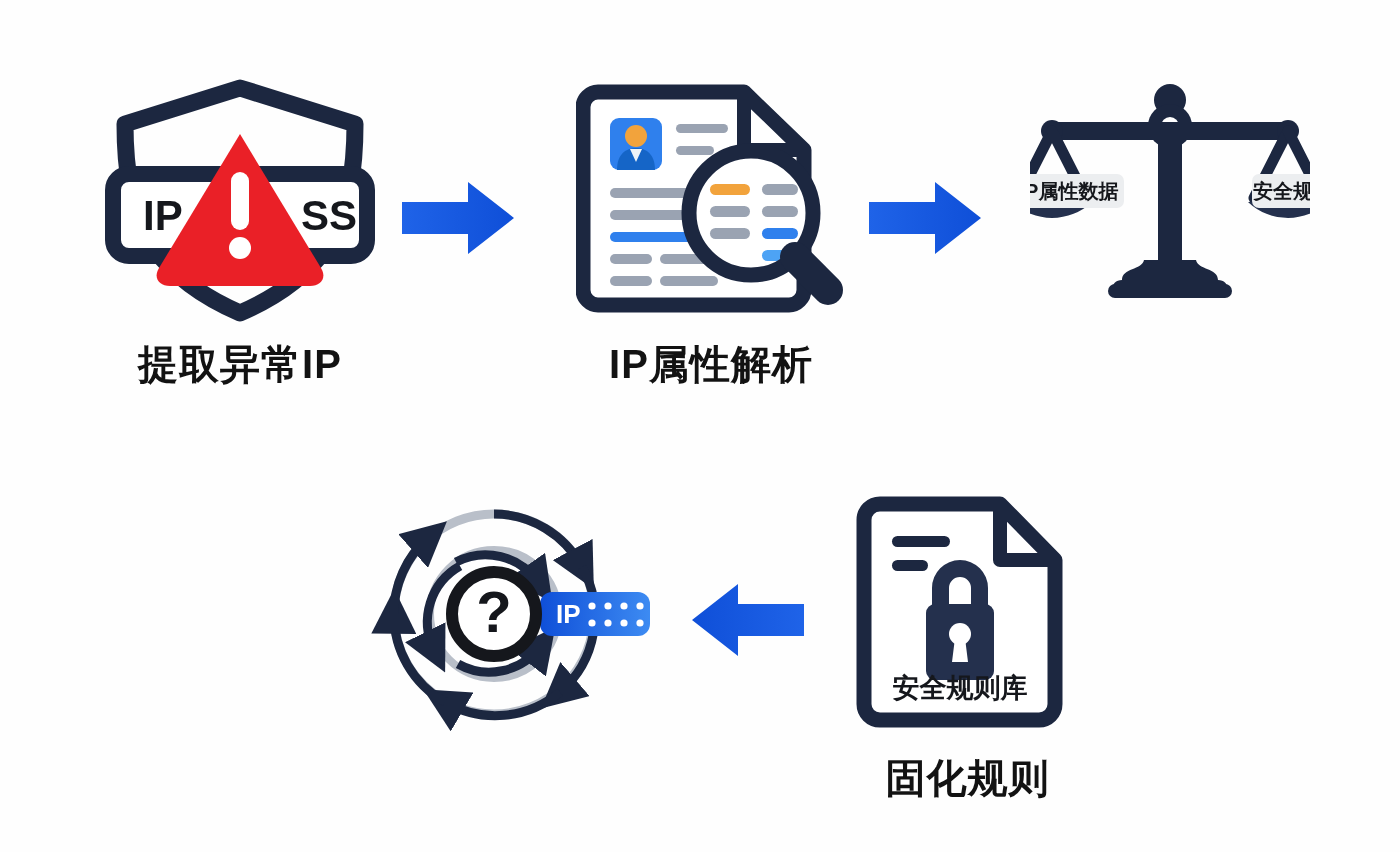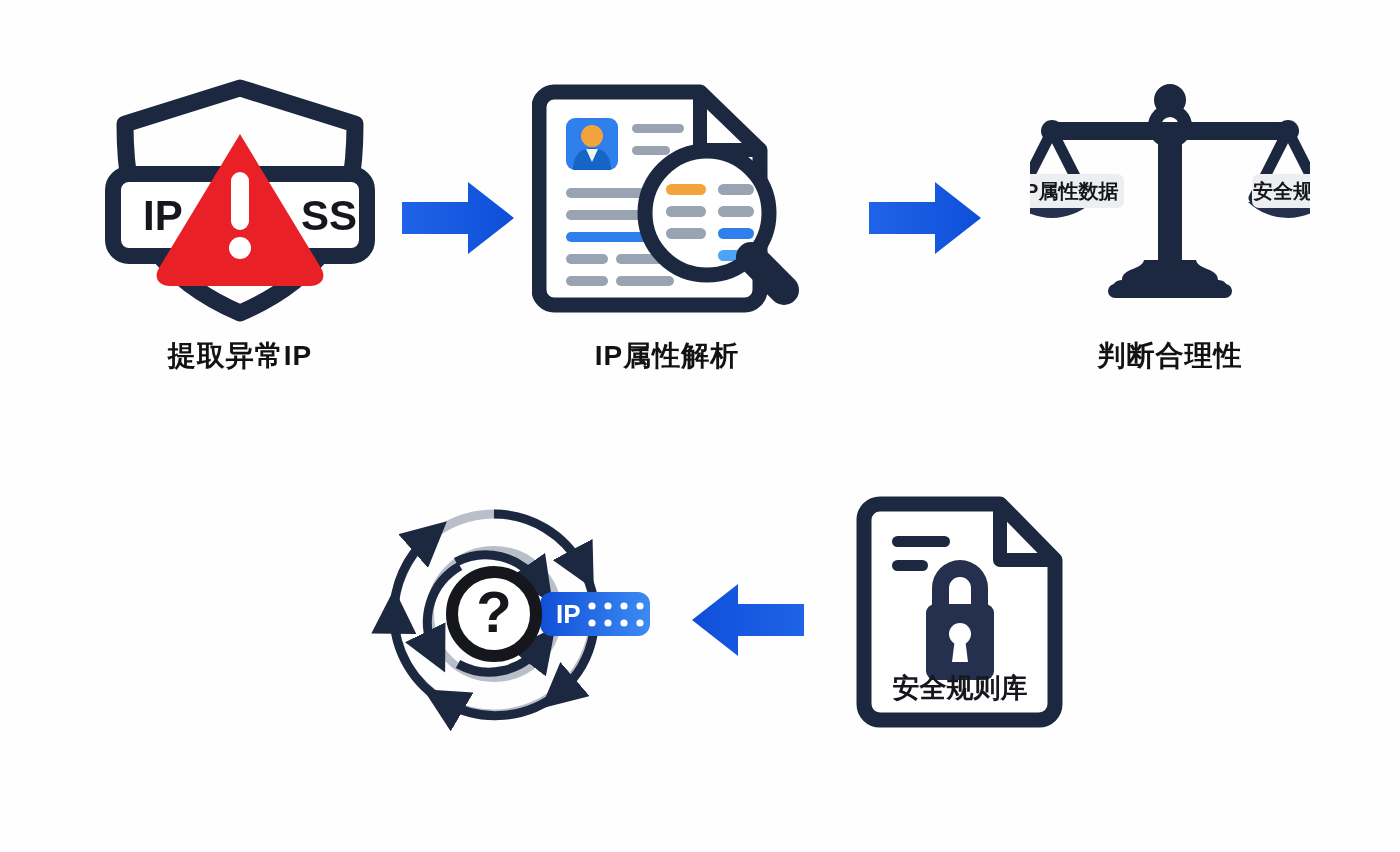--- a/index.html
+++ b/index.html
@@ -30,36 +30,36 @@
     flex-direction: column;
     align-items: center;
   }
   .node-icon {
     display: flex;
     align-items: center;
     justify-content: center;
   }
   .node-label {
     margin-top: 14px;
-    font-size: 28px;
+    font-size: 40px;
     font-weight: 700;
     color: #121212;
     letter-spacing: 1px;
     white-space: nowrap;
     font-family: "Liberation Sans", "DejaVu Sans", sans-serif;
   }
 
   
   .arrow {
     position: absolute;
   }
 
   
   #node-extract   { left: 85px;  top: 78px; width: 270px; }
-  #node-parse     { left: 512px; top: 78px; width: 270px; text-align: center; }
+  #node-parse     { left: 556px; top: 78px; width: 270px; text-align: center; }
   #node-judge     { left: 1010px;top: 78px; width: 280px; }
   #node-trace     { left: 350px; top: 492px;width: 280px; }
   #node-solidify  { left: 830px; top: 492px;width: 235px; text-align: right; }
 
   #arrow-1 { left: 378px; top: 178px; }
   #arrow-2 { left: 845px; top: 178px; }
   #arrow-3 { left: 668px; top: 580px; }
 </style>
 </head>
 <body>
@@ -179,21 +179,20 @@
 
         <path d="M-18 124 A58 58 0 0 0 62 124 Z" fill="#24304d"></path>
         <rect x="-16" y="96" width="110" height="34" rx="7" fill="#eceef0"></rect>
         <text x="39" y="120" text-anchor="middle" font-family="Liberation Sans, DejaVu Sans, sans-serif" font-size="20" font-weight="700" fill="#15171c">IP属性数据</text>
 
         <path d="M218 124 A58 58 0 0 0 298 124 Z" fill="#24304d"></path>
         <rect x="222" y="96" width="90" height="34" rx="7" fill="#eceef0"></rect>
         <text x="263" y="120" text-anchor="middle" font-family="Liberation Sans, DejaVu Sans, sans-serif" font-size="20" font-weight="700" fill="#15171c">安全规则</text>
       </svg>
     </div>
-    <div class="node-label">判断合理性</div>
   </div>
 
   <div class="node" id="node-trace">
     <div class="node-icon">
       <svg width="280" height="250" viewBox="0 0 280 250">
         <defs>
           <marker id="ah" markerWidth="5" markerHeight="5" refX="2.2" refY="2.5" orient="auto" markerUnits="strokeWidth">
             <path d="M0 0 L5 2.5 L0 5 Z" fill="#1c2740"></path>
           </marker>
           <marker id="ahg" markerWidth="5" markerHeight="5" refX="2.2" refY="2.5" orient="auto" markerUnits="strokeWidth">
@@ -263,15 +262,16 @@
 
         <path d="M82 96 A28 28 0 0 1 138 96 L138 118 L121 118 L121 96
                  A11 11 0 0 0 99 96 L99 118 L82 118 Z" fill="#24304d"></path>
         <rect x="76" y="112" width="68" height="76" rx="9" fill="#24304d"></rect>
         <circle cx="110" cy="142" r="11" fill="#ffffff"></circle>
         <path d="M105 146 L115 146 L118 170 L102 170 Z" fill="#ffffff"></path>
 
         <text x="110" y="205" text-anchor="middle" font-family="Liberation Sans, DejaVu Sans, sans-serif" font-size="27" font-weight="700" fill="#15171c">安全规则库</text>
       </svg>
     </div>
+    <div class="node-label">固化规则</div>
   </div>
 
 </div>
 
 </body></html>

